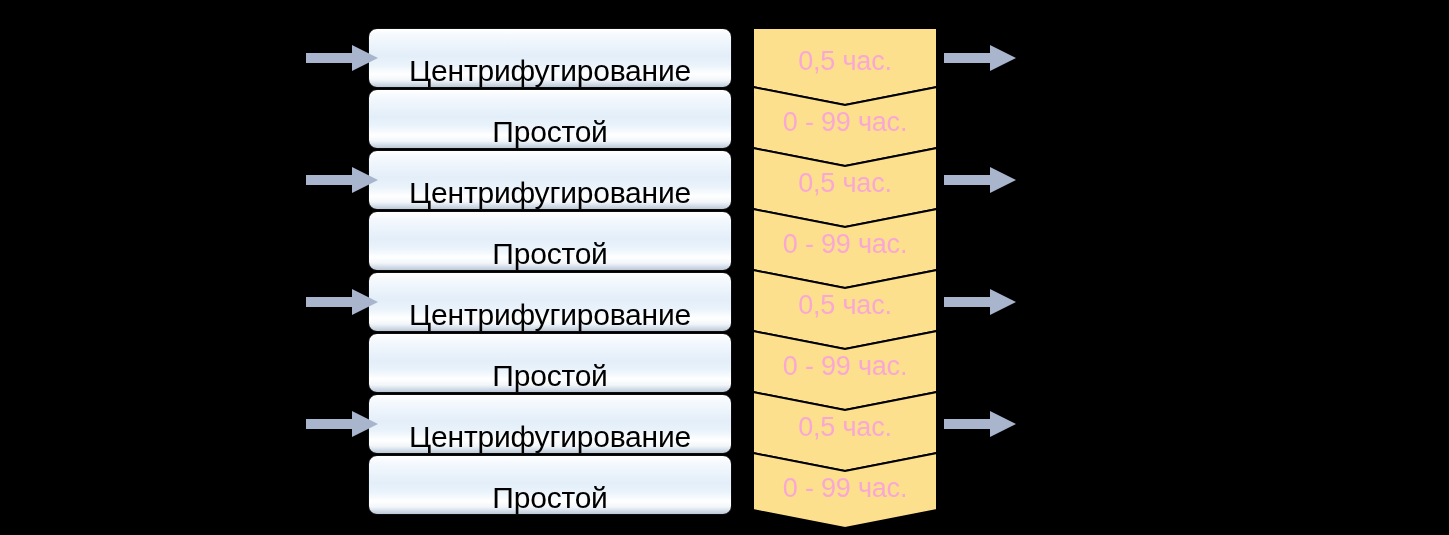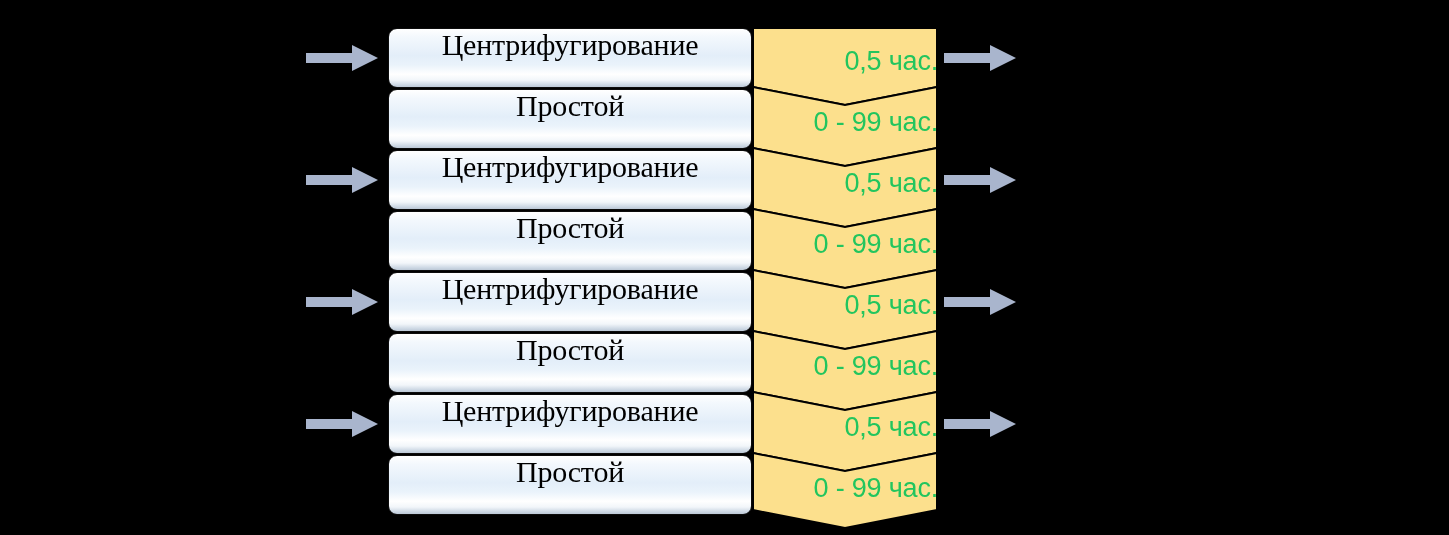--- a/index.html
+++ b/index.html
@@ -29,52 +29,51 @@
   .chevron-svg {
     position: absolute;
     left: 0;
     top: 0;
     display: block;
   }
   .chev-label {
     position: absolute;
     left: 0;
     width: 186px;
-    text-align: right;
-    color: #22c55e;
+    text-align: center;
+    color: #f9a8d4;
     font-size: 27px;
     line-height: 30px;
     letter-spacing: -0.2px;
     white-space: nowrap;
   }
 
   
   .proc-box {
     position: absolute;
-    left: 388px;
+    left: 368px;
     width: 364px;
     height: 60px;
     border-radius: 9px;
     border: 1px solid #0c0c0c;
     box-sizing: border-box;
     background:
       linear-gradient(to bottom,
         #ffffff 0%,
         #f3f8fd 14%,
         #e3eef9 46%,
         #eaf3fb 62%,
         #ffffff 78%,
         #f2f6fa 88%,
         #cdd8e4 96%,
         #bcc8d6 100%);
     box-shadow: 0 2px 2px rgba(0,0,0,0.55);
     display: flex;
-    align-items: flex-start;
+    align-items: flex-end;
     justify-content: center;
-    font-family: Liberation Serif, serif;
   }
   .proc-label {
     color: #000000;
     font-size: 30px;
     line-height: 32px;
     white-space: nowrap;
     letter-spacing: -0.2px;
   }
 
   

